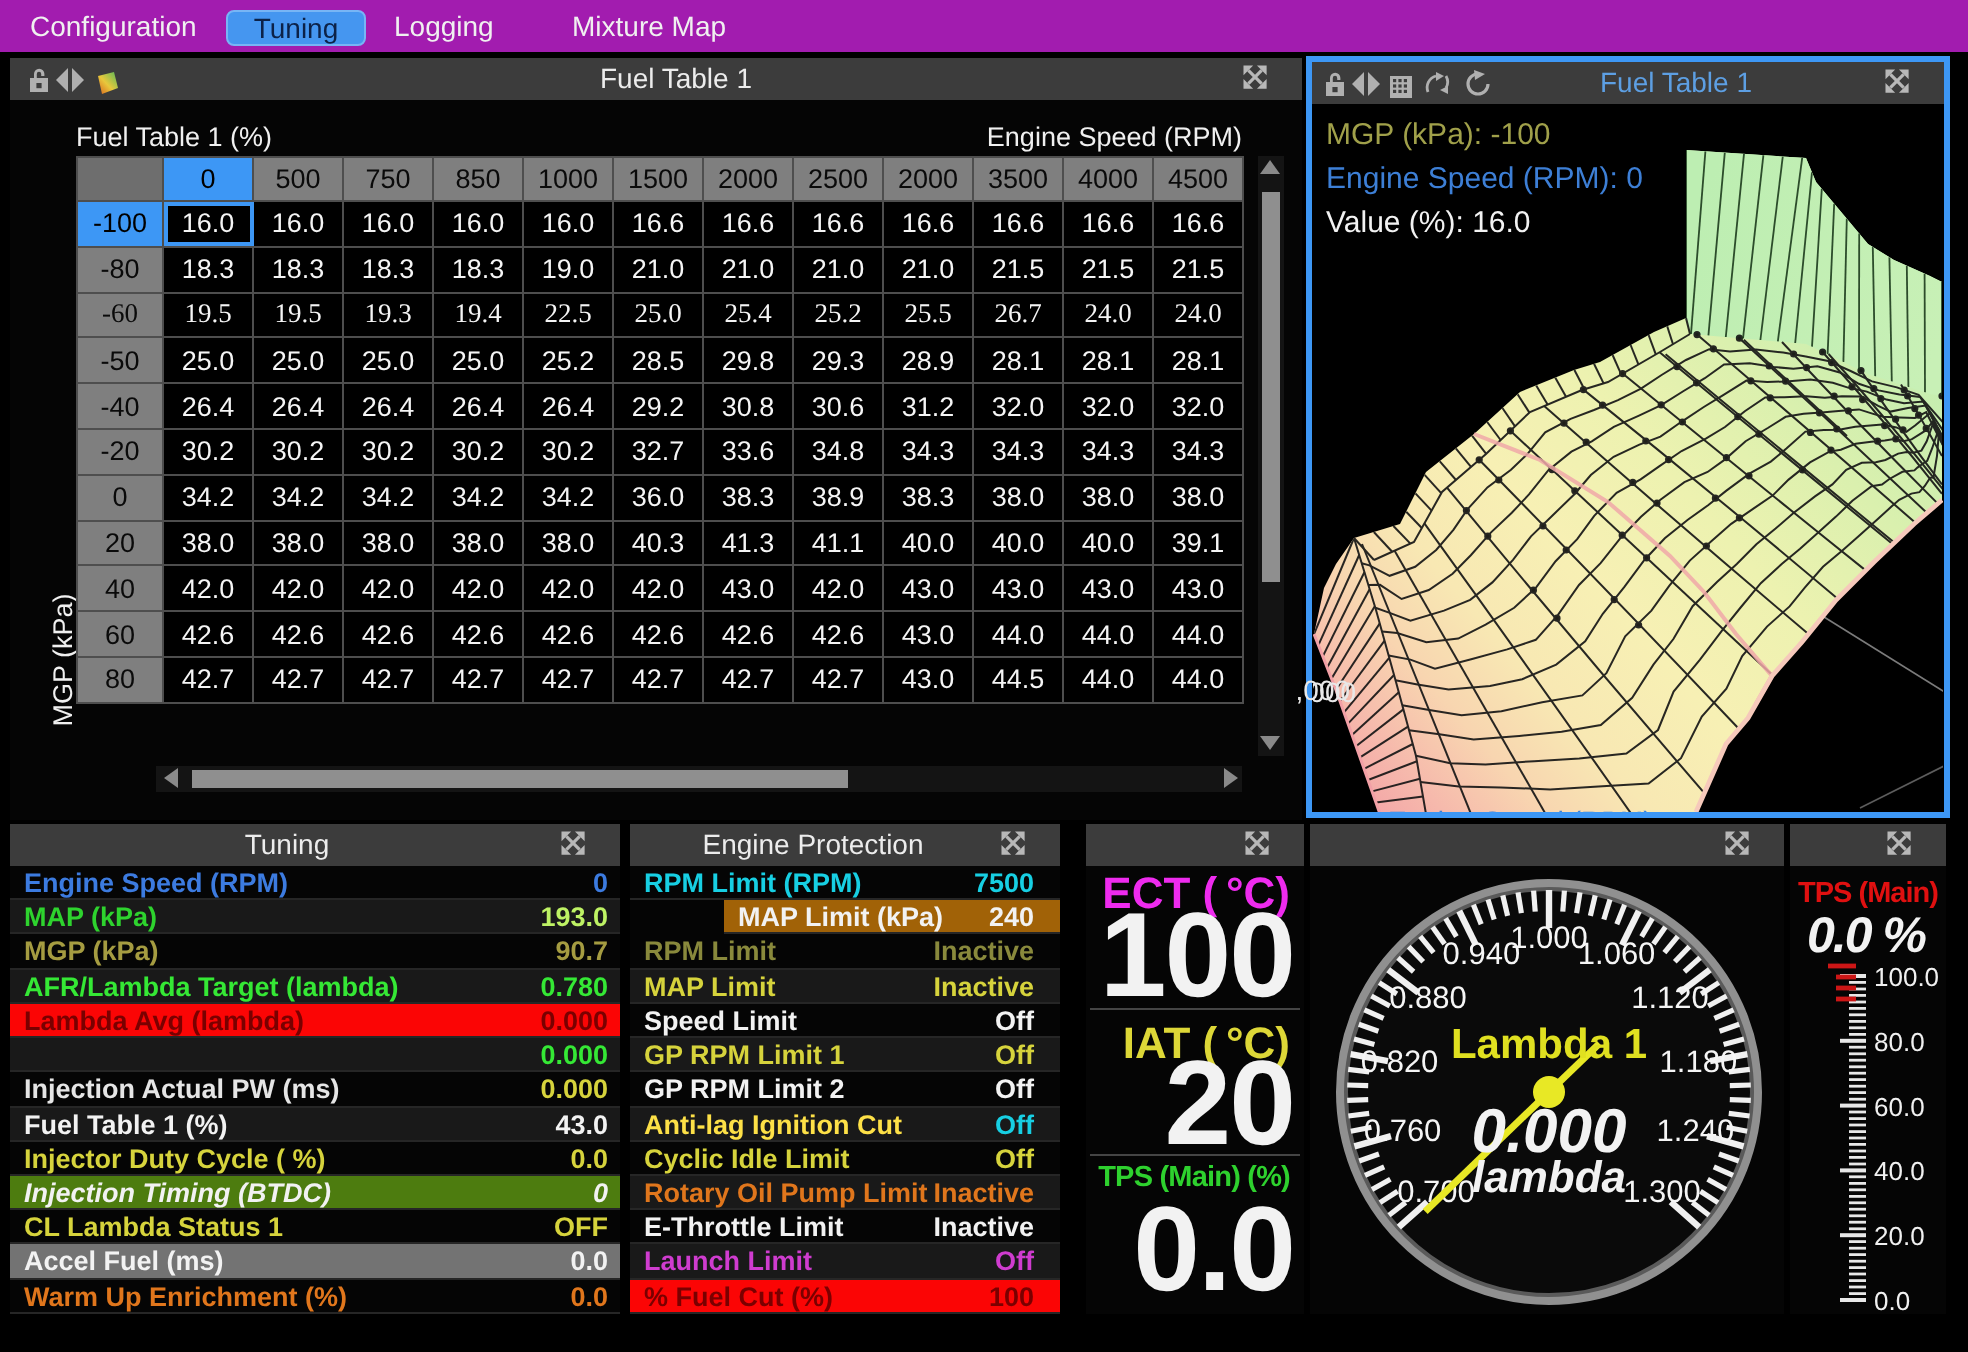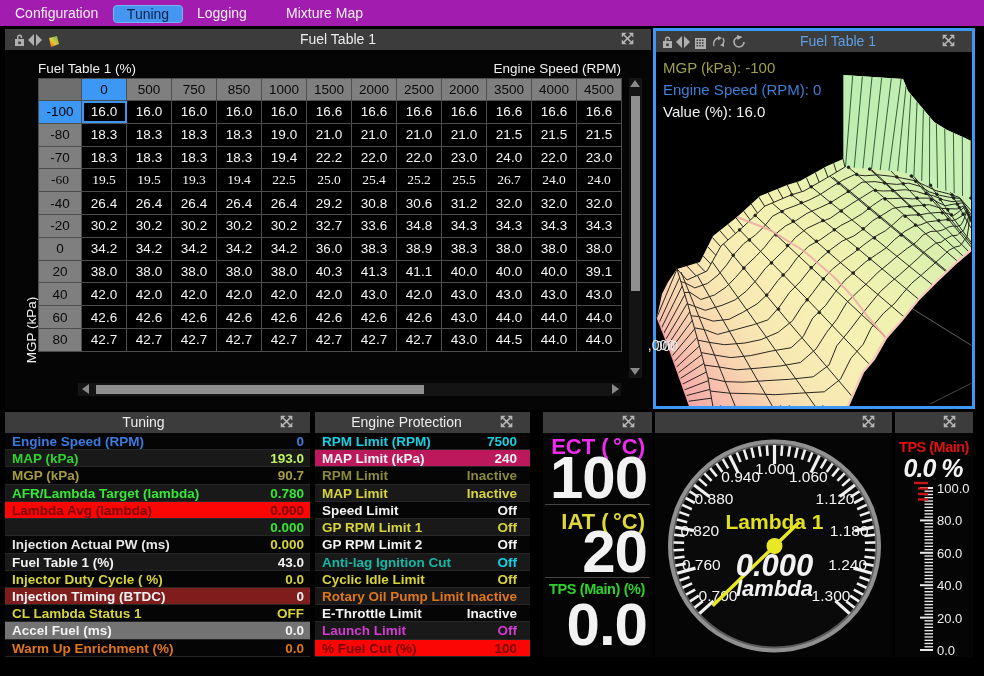--- a/index.html
+++ b/index.html
@@ -137,49 +137,49 @@
         <td>18.3</td>
         <td>19.0</td>
         <td>21.0</td>
         <td>21.0</td>
         <td>21.0</td>
         <td>21.0</td>
         <td>21.5</td>
         <td>21.5</td>
         <td>21.5</td>
       </tr>
-      <tr style="height:22.8px;">
-        <th class="">-70</th>
-        <td>18.3</td>
-        <td>18.3</td>
-        <td>18.3</td>
-        <td>18.3</td>
-        <td>19.4</td>
-        <td>22.2</td>
-        <td>22.0</td>
-        <td>22.0</td>
-        <td>23.0</td>
-        <td>24.0</td>
-        <td>22.0</td>
-        <td>23.0</td>
-      </tr>
       <tr style="height:22.8px;font-family:Liberation Serif, serif;">
         <th class="">-60</th>
         <td>19.5</td>
         <td>19.5</td>
         <td>19.3</td>
         <td>19.4</td>
         <td>22.5</td>
         <td>25.0</td>
         <td>25.4</td>
         <td>25.2</td>
         <td>25.5</td>
         <td>26.7</td>
         <td>24.0</td>
         <td>24.0</td>
+      </tr>
+      <tr style="height:22.8px;">
+        <th class="">-50</th>
+        <td>25.0</td>
+        <td>25.0</td>
+        <td>25.0</td>
+        <td>25.0</td>
+        <td>25.2</td>
+        <td>28.5</td>
+        <td>29.8</td>
+        <td>29.3</td>
+        <td>28.9</td>
+        <td>28.1</td>
+        <td>28.1</td>
+        <td>28.1</td>
       </tr>
       <tr style="height:22.8px;">
         <th class="">-40</th>
         <td>26.4</td>
         <td>26.4</td>
         <td>26.4</td>
         <td>26.4</td>
         <td>26.4</td>
         <td>29.2</td>
         <td>30.8</td>
@@ -591,21 +591,21 @@
       <span class="pv" style="color:#d6d33c">0.000</span>
     </div>
     <div class="prow" style="background:#191919;">
       <span class="pl" style="color:#f2f2f2">Fuel Table 1 (%)</span>
       <span class="pv" style="color:#f2f2f2">43.0</span>
     </div>
     <div class="prow" style="">
       <span class="pl" style="color:#d6d33c">Injector Duty Cycle ( %)</span>
       <span class="pv" style="color:#d6d33c">0.0</span>
     </div>
-    <div class="prow" style="background:#7f1d1d;">
+    <div class="prow" style="background:#4d7c0f;font-style:italic;">
       <span class="pl" style="color:#f2f2f2">Injection Timing (BTDC)</span>
       <span class="pv" style="color:#f2f2f2">0</span>
     </div>
     <div class="prow" style="">
       <span class="pl" style="color:#d6d33c">CL Lambda Status 1</span>
       <span class="pv" style="color:#d6d33c">OFF</span>
     </div>
     <div class="prow" style="background:#737373;">
       <span class="pl" style="color:#f2f2f2">Accel Fuel (ms)</span>
       <span class="pv" style="color:#f2f2f2">0.0</span>
@@ -624,21 +624,21 @@
         <path d="M12 1 L12 5 L8 1 Z" transform="translate(3.1,0.6) scale(0.72)"></path>
         <path d="M1 12 L1 8 L5 12 Z" transform="translate(0.6,3.1) scale(0.72)"></path>
         <path d="M12 12 L8 12 L12 8 Z" transform="translate(3.1,3.1) scale(0.72)"></path>
       </g>
     </svg></div>
 <div class="panel ep" style="left:315px; top:433px; width:215px; height:224px;">
     <div class="prow" style="">
       <span class="pl" style="color:#17cfe3">RPM Limit (RPM)</span>
       <span class="pv" style="color:#17cfe3">7500</span>
     </div>
-    <div class="prow" style="background:#be185d;">
+    <div class="prow" style="background:#a16207;margin-left:47px;">
       <span class="pl" style="color:#f2f2f2">MAP Limit (kPa)</span>
       <span class="pv" style="color:#f2f2f2">240</span>
     </div>
     <div class="prow" style="">
       <span class="pl" style="color:#89893c">RPM Limit</span>
       <span class="pv" style="color:#89893c">Inactive</span>
     </div>
     <div class="prow" style="background:#191919;">
       <span class="pl" style="color:#d6d33c">MAP Limit</span>
       <span class="pv" style="color:#d6d33c">Inactive</span>
@@ -649,21 +649,21 @@
     </div>
     <div class="prow" style="background:#191919;">
       <span class="pl" style="color:#d6d33c">GP RPM Limit 1</span>
       <span class="pv" style="color:#d6d33c">Off</span>
     </div>
     <div class="prow" style="">
       <span class="pl" style="color:#f2f2f2">GP RPM Limit 2</span>
       <span class="pv" style="color:#f2f2f2">Off</span>
     </div>
     <div class="prow" style="background:#191919;">
-      <span class="pl" style="color:#14b8a6">Anti-lag Ignition Cut</span>
+      <span class="pl" style="color:#fde047">Anti-lag Ignition Cut</span>
       <span class="pv" style="color:#17cfe3">Off</span>
     </div>
     <div class="prow" style="">
       <span class="pl" style="color:#d6d33c">Cyclic Idle Limit</span>
       <span class="pv" style="color:#d6d33c">Off</span>
     </div>
     <div class="prow" style="background:#191919;">
       <span class="pl" style="color:#e0761c">Rotary Oil Pump Limit</span>
       <span class="pv" style="color:#e0761c">Inactive</span>
     </div>

